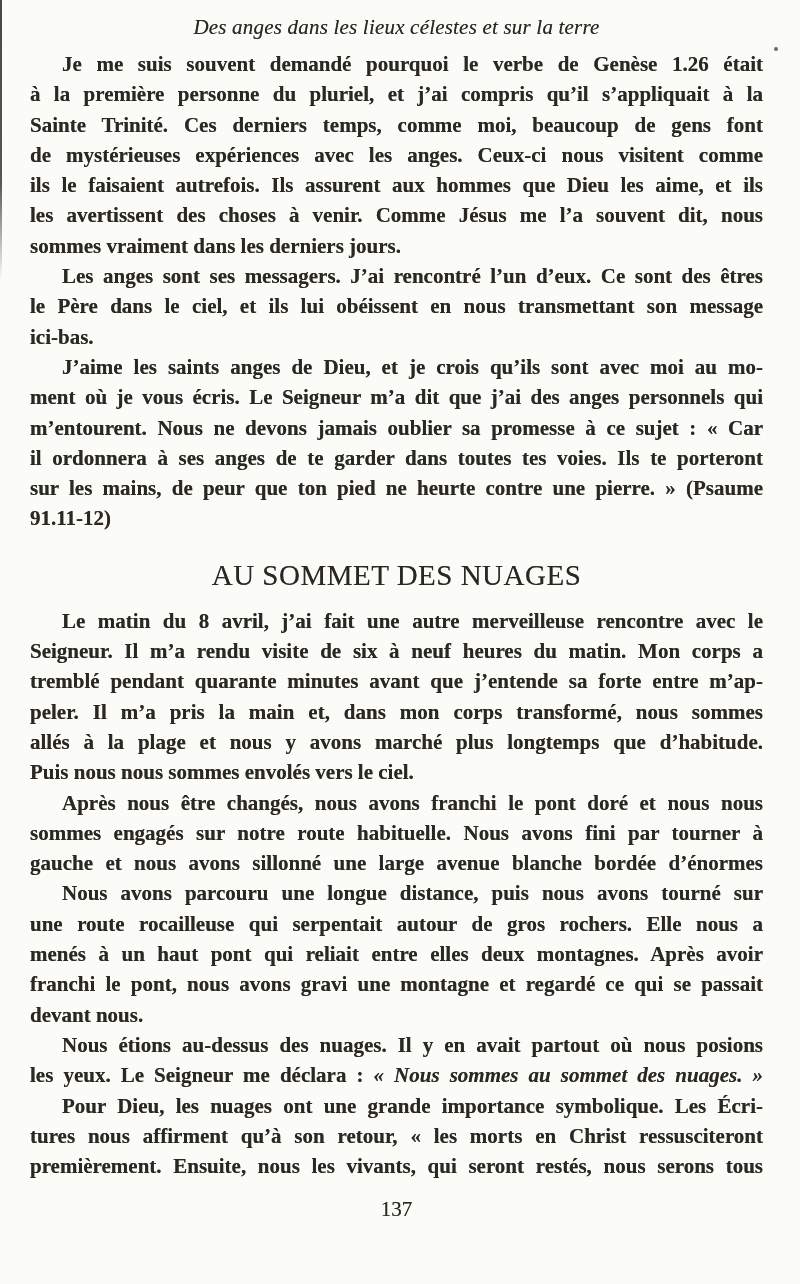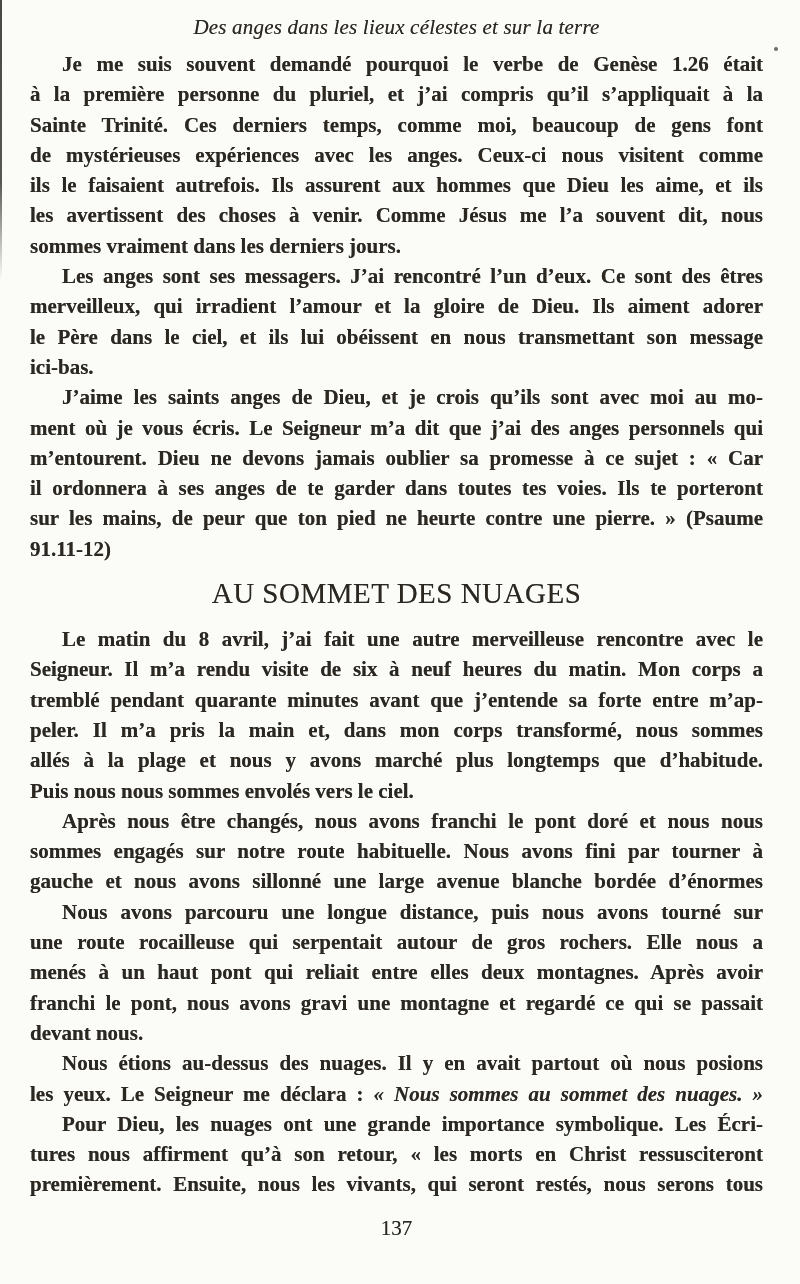--- a/index.html
+++ b/index.html
@@ -38,21 +38,21 @@
   }
   .body1 { margin-top: 9px; }
   .paragraph { margin: 0; }
   .line {
     text-align: justify;
     text-align-last: justify;
   }
   .line-last { text-align-last: left; }
   .line-first { padding-left: 32px; }
   .section-heading {
-    margin: 12px 0 14px 0;
+    margin: 24px 0 14px 0;
     font-size: 29px;
     line-height: 34px;
     font-weight: normal;
     text-align: center;
     letter-spacing: 0.5px;
   }
   .page-number {
     margin-top: 14px;
     text-align: center;
     font-size: 21px;
@@ -93,28 +93,27 @@
           <div class="line line-first"><span>Je me suis souvent demandé pourquoi le verbe de Genèse 1.26 était</span></div>
           <div class="line"><span>à la première personne du pluriel, et j’ai compris qu’il s’appliquait à la</span></div>
           <div class="line"><span>Sainte Trinité. Ces derniers temps, comme moi, beaucoup de gens font</span></div>
           <div class="line"><span>de mystérieuses expériences avec les anges. Ceux-ci nous visitent comme</span></div>
           <div class="line"><span>ils le faisaient autrefois. Ils assurent aux hommes que Dieu les aime, et ils</span></div>
           <div class="line"><span>les avertissent des choses à venir. Comme Jésus me l’a souvent dit, nous</span></div>
           <div class="line line-last"><span>sommes vraiment dans les derniers jours.</span></div>
         </div>
         <div class="paragraph">
           <div class="line line-first"><span>Les anges sont ses messagers. J’ai rencontré l’un d’eux. Ce sont des êtres</span></div>
-          <div class="line"><span>merveilleux, qui irradient l’amour et la gloire de Dieu. Ils aiment adorer</span></div>
           <div class="line"><span>le Père dans le ciel, et ils lui obéissent en nous transmettant son message</span></div>
           <div class="line line-last"><span>ici-bas.</span></div>
         </div>
         <div class="paragraph">
           <div class="line line-first"><span>J’aime les saints anges de Dieu, et je crois qu’ils sont avec moi au mo-</span></div>
           <div class="line"><span>ment où je vous écris. Le Seigneur m’a dit que j’ai des anges personnels qui</span></div>
-          <div class="line"><span>m’entourent. Dieu ne devons jamais oublier sa promesse à ce sujet : « Car</span></div>
+          <div class="line"><span>m’entourent. Nous ne devons jamais oublier sa promesse à ce sujet : « Car</span></div>
           <div class="line"><span>il ordonnera à ses anges de te garder dans toutes tes voies. Ils te porteront</span></div>
           <div class="line"><span>sur les mains, de peur que ton pied ne heurte contre une pierre. » (Psaume</span></div>
           <div class="line line-last"><span>91.11-12)</span></div>
         </div>
       </div>
     <h2 class="section-heading">AU SOMMET DES NUAGES</h2>
     <div class="body-block body2" id="after-heading">
         <div class="paragraph">
           <div class="line line-first"><span>Le matin du 8 avril, j’ai fait une autre merveilleuse rencontre avec le</span></div>
           <div class="line"><span>Seigneur. Il m’a rendu visite de six à neuf heures du matin. Mon corps a</span></div>

